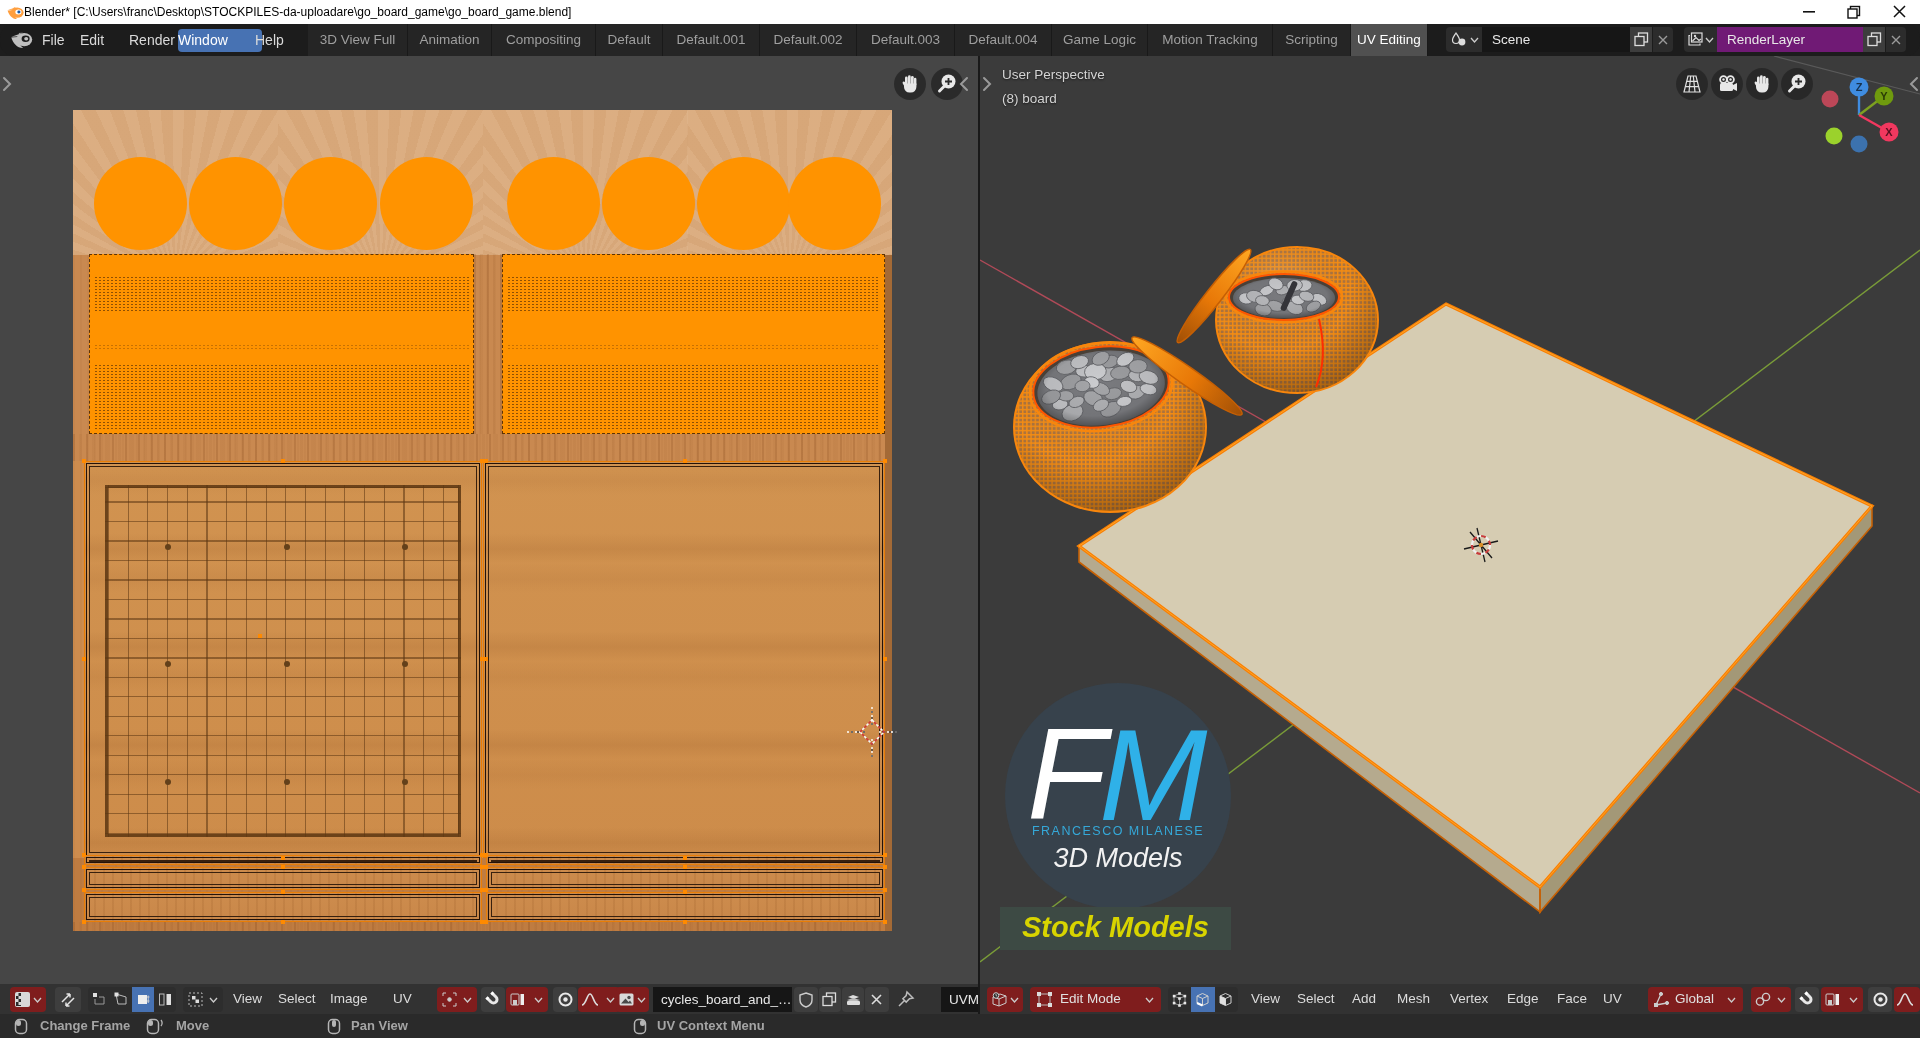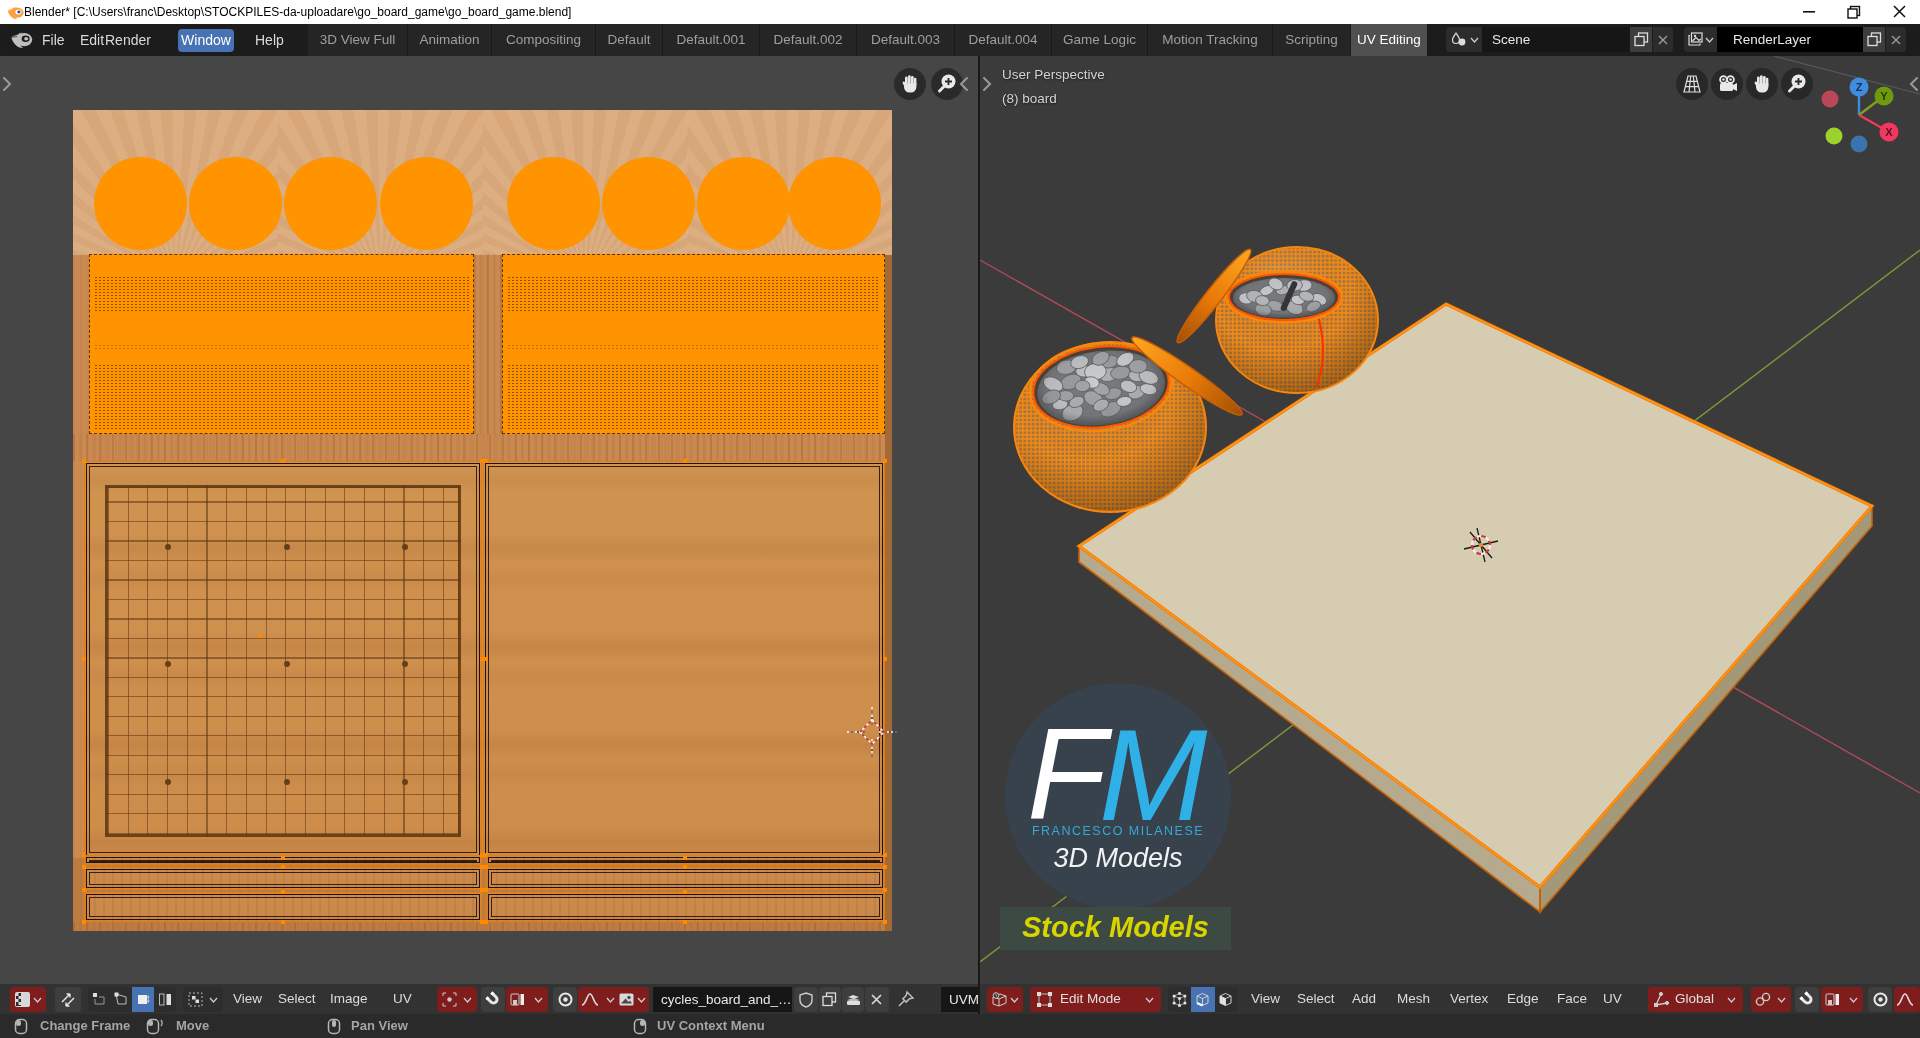--- a/index.html
+++ b/index.html
@@ -105,22 +105,22 @@
   <div id="menubar">
     <svg class="abs" style="left:11px;top:6px" width="22" height="19" viewBox="0 0 22 19">
       <ellipse cx="13.2" cy="9.6" rx="8" ry="6.6" fill="#bfbfbf"></ellipse>
       <ellipse cx="14.6" cy="8.8" rx="4" ry="3.2" fill="#1c1c1c"></ellipse>
       <ellipse cx="15.2" cy="8.8" rx="2" ry="1.7" fill="#bfbfbf"></ellipse>
       <path d="M0.5 6.8 L11 6 L7.5 3 L12 2.7 Z" fill="#bfbfbf"></path>
       <path d="M0.3 7.4 L9.6 6.7 a8 8 0 0 0 2.6 11.2 C6 18 2 13 0.3 7.4Z" fill="#bfbfbf"></path>
     </svg>
     <div class="menuitem" style="left:42px">File</div>
     <div class="menuitem" style="left:80px">Edit</div>
-    <div class="menuitem" style="left:105px">Render</div>
-    <div class="menuitem" style="left:178px;width:56px;text-align:center;background:#4772b3;color:#fff;border-radius:4px">Window</div>
+    <div class="menuitem" style="left:129px">Render</div>
+    <div class="menuitem" style="left:178px;width:84px;text-align:left;background:#4772b3;color:#fff;border-radius:4px">Window</div>
     <div class="menuitem" style="left:255px">Help</div>
     <div id="tabs">
       <div class="tab" style="width:100px">3D View Full</div>
       <div class="tab" style="width:84px">Animation</div>
       <div class="tab" style="width:104px">Compositing</div>
       <div class="tab" style="width:67px">Default</div>
       <div class="tab" style="width:97px">Default.001</div>
       <div class="tab" style="width:97px">Default.002</div>
       <div class="tab" style="width:98px">Default.003</div>
       <div class="tab" style="width:97px">Default.004</div>
@@ -159,21 +159,21 @@
         <svg class="abs" style="left:4px;top:5px" width="15" height="15" viewBox="0 0 15 15">
           <rect x="3.5" y="1" width="10.5" height="9" fill="none" stroke="#ddd" stroke-width="1.2"></rect>
           <circle cx="7" cy="4" r="1.2" fill="#ddd"></circle>
           <path d="M4.5 9 L8 5.5 L11 8.5 L13 7" fill="none" stroke="#ddd" stroke-width="1.2"></path>
           <path d="M2 3.5 L1 3.5 L1 13 L12 13 L12 11.5" fill="none" stroke="#ddd" stroke-width="1.2"></path>
         </svg>
         <svg class="abs" style="left:21px;top:10px" width="9" height="6">
             <path d="M1 1 L4.5 5 L8 1" fill="none" stroke="#ccc" stroke-width="1.3"></path>
           </svg>
       </div>
-      <div class="abs" style="left:33px;width:146px;height:25px;background:#000000;color:#e8e8e8;font-size:13.5px;line-height:25px;padding-left:16px">RenderLayer</div>
+      <div class="abs" style="left:33px;width:146px;height:25px;background:#701a75;color:#e8e8e8;font-size:13.5px;line-height:25px;padding-left:10px">RenderLayer</div>
       <div class="abs" style="left:179px;width:22px;height:25px;background:#3d3d3d">
         <svg class="abs" style="left:4px;top:5px" width="15" height="15" viewBox="0 0 15 15">
           <rect x="4.5" y="1" width="9" height="9" fill="none" stroke="#ddd" stroke-width="1.3"></rect>
           <rect x="1" y="4.5" width="9" height="9" fill="#3d3d3d" stroke="#ddd" stroke-width="1.3"></rect>
         </svg>
       </div>
       <div class="abs" style="left:202px;width:20px;height:25px;background:#2c2c2c;border-radius:0 4px 4px 0">
         <svg class="abs" style="left:5px;top:8px" width="10" height="10">
             <path d="M1 1 L9 9 M9 1 L1 9" stroke="#9a9a9a" stroke-width="1.4"></path>
           </svg>

